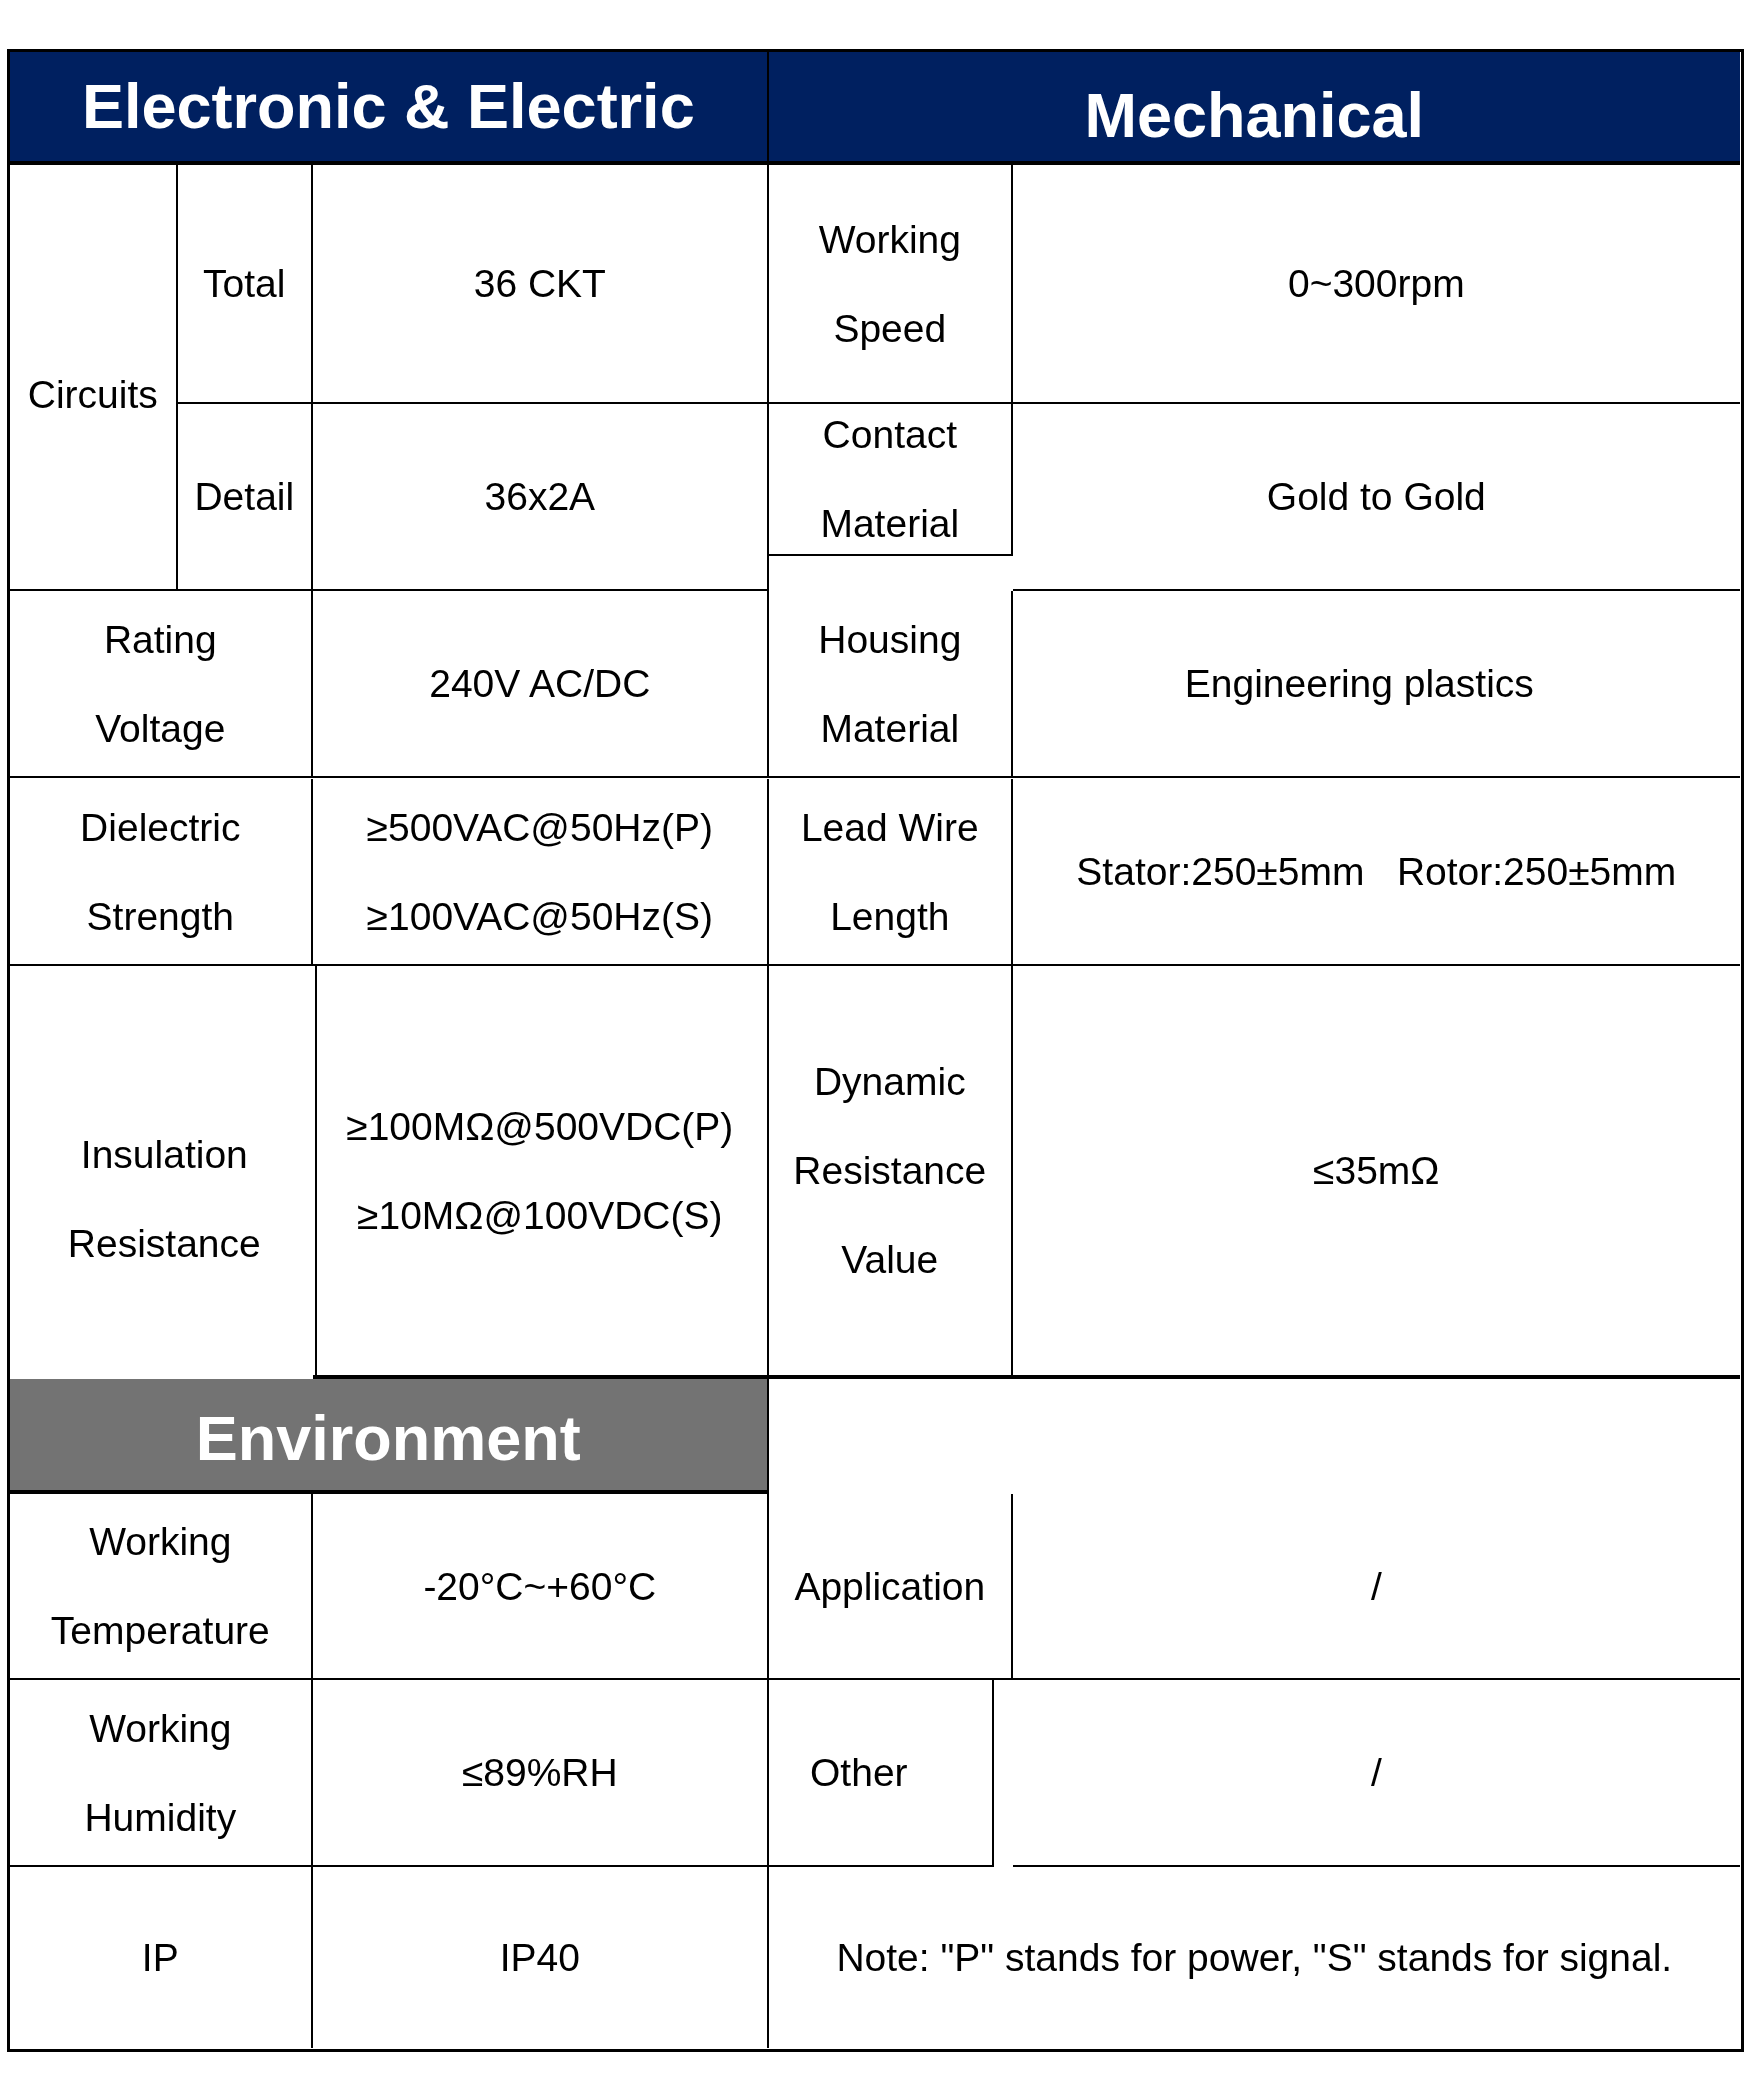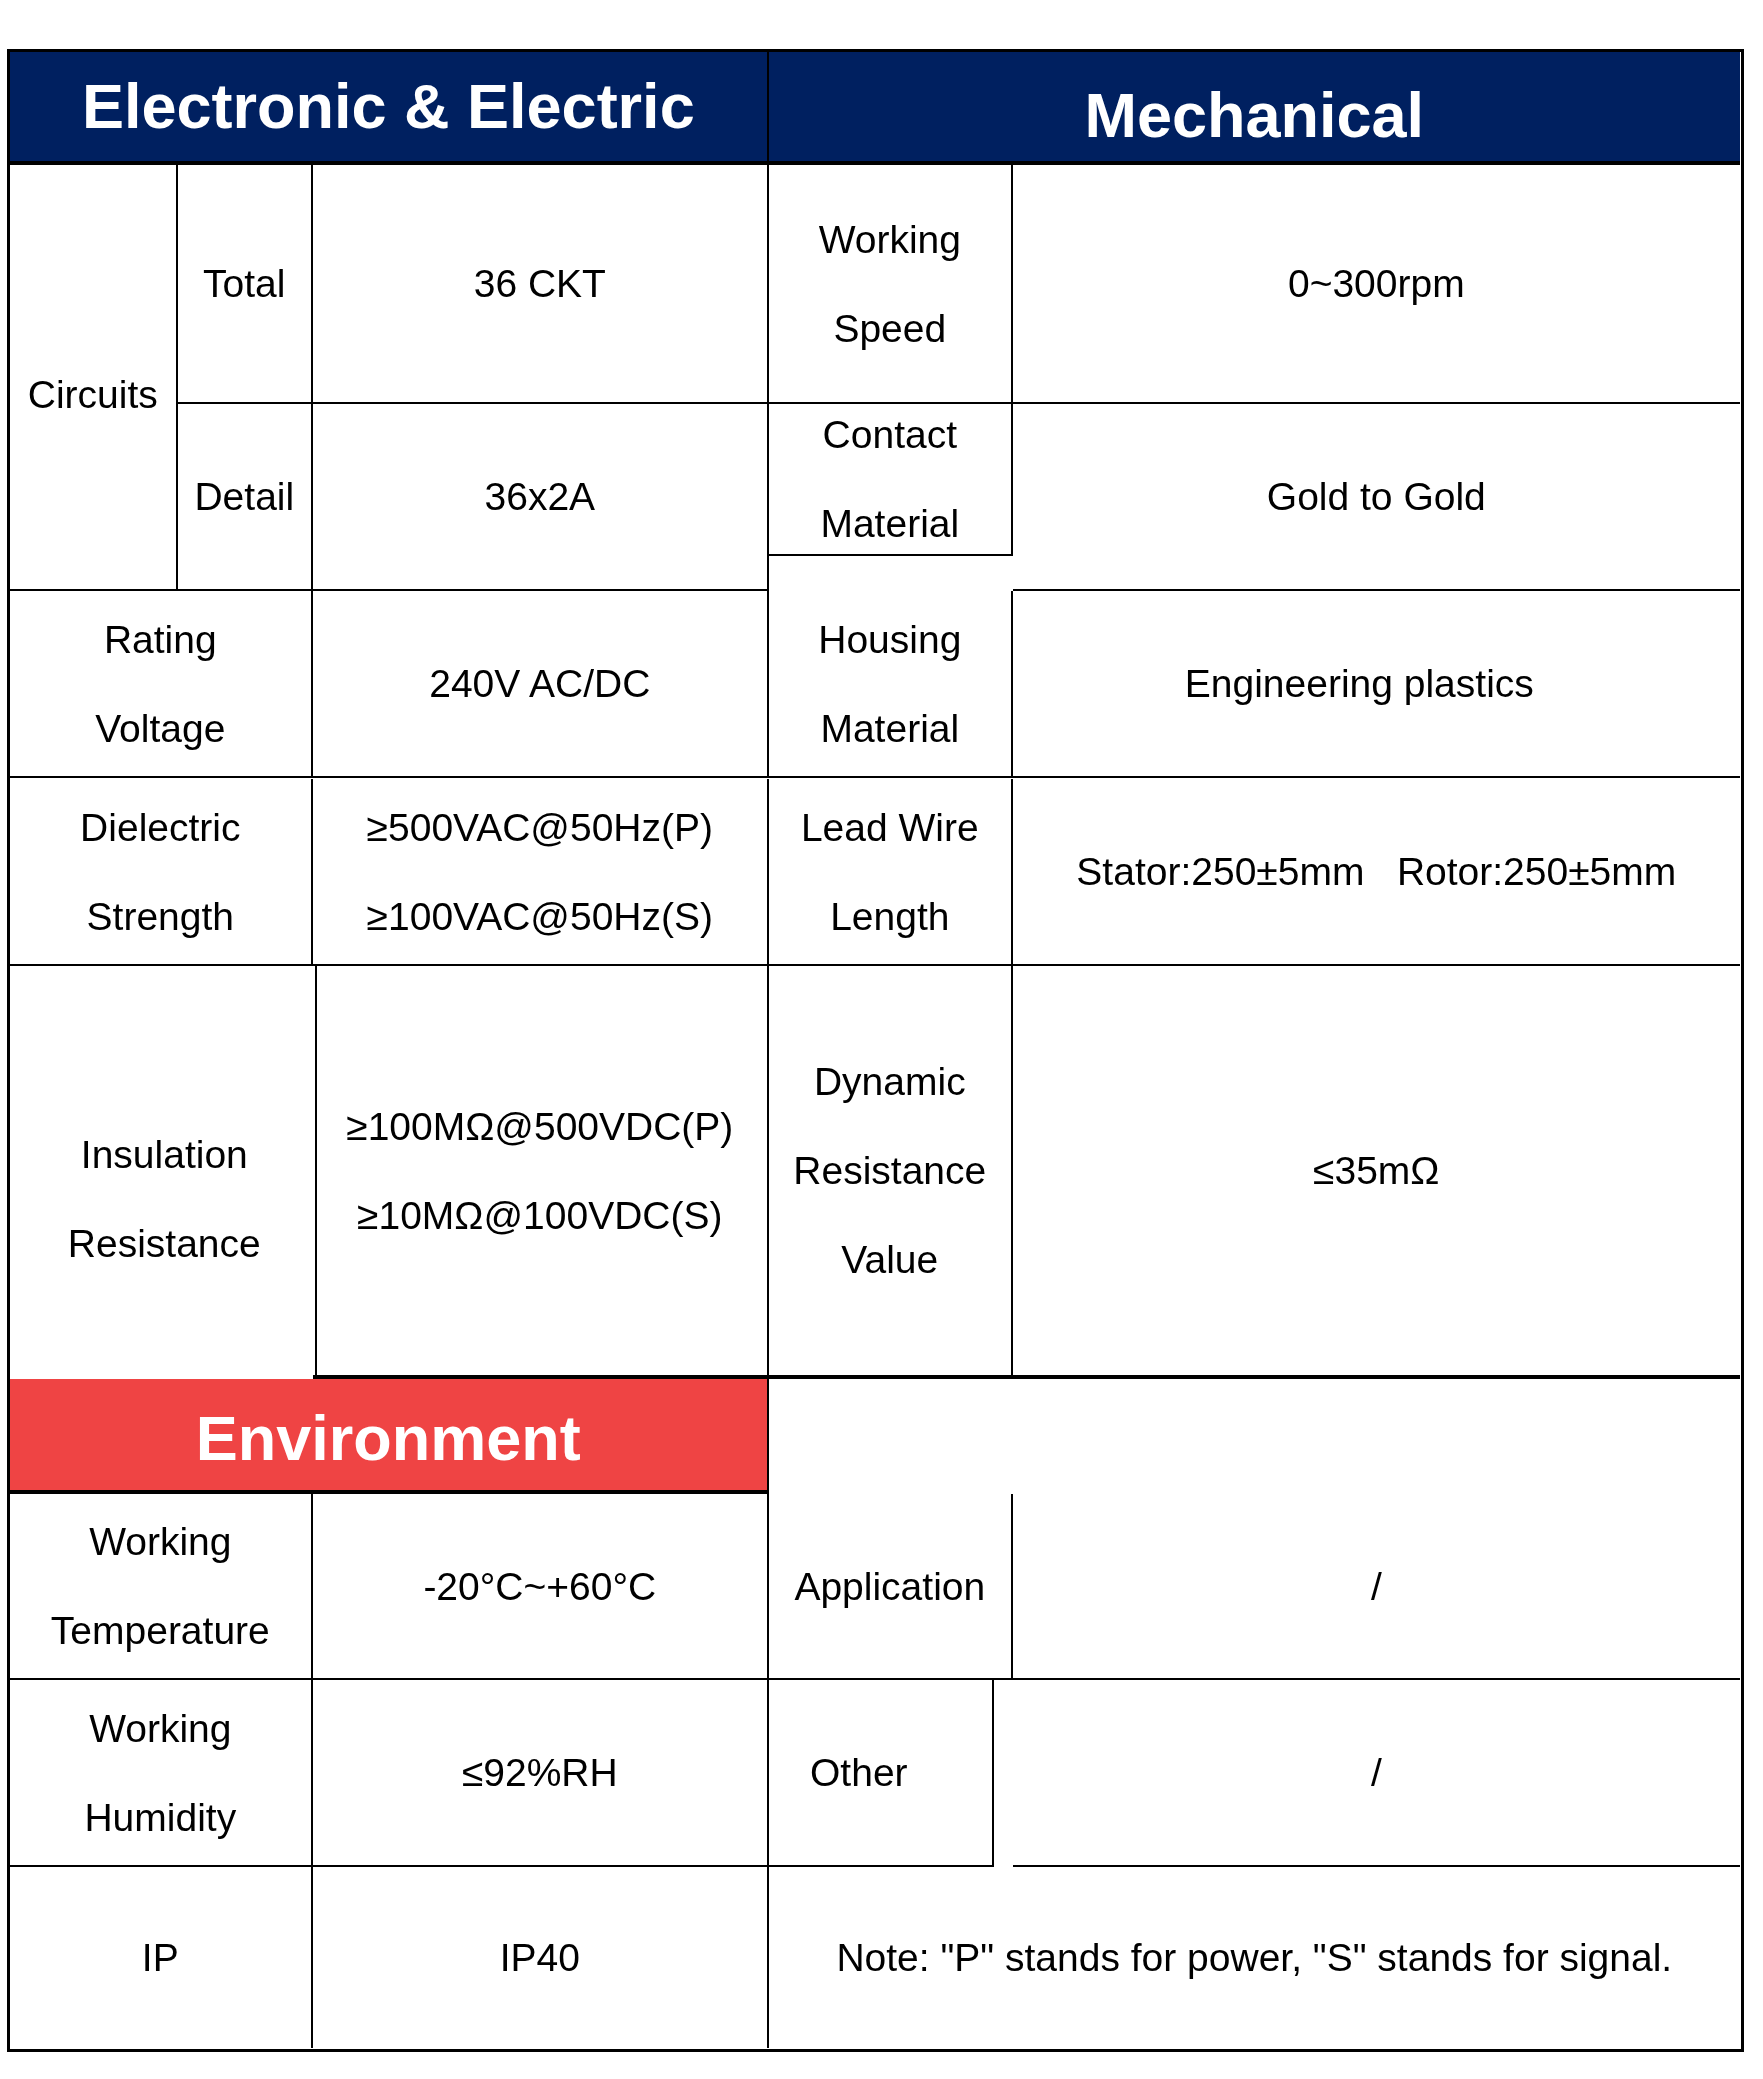--- a/index.html
+++ b/index.html
@@ -7,21 +7,21 @@
          font-family:"Liberation Sans", "DejaVu Sans", sans-serif; color:#000; }
   .tbl { position:absolute; left:6.8px; top:49px; width:1737px; height:2003px;
          border:3.4px solid #000; box-sizing:border-box; }
   .cell { position:absolute; box-sizing:border-box; display:flex; align-items:center;
           justify-content:center; text-align:center; font-size:39px; line-height:89px;
           border-right:2.6px solid #000; border-bottom:2.6px solid #000; white-space:nowrap; }
   .cell.nr { border-right:none; }
   .cell .stack { display:flex; flex-direction:column; align-items:center; }
   .hdr { color:#fff; font-weight:bold; font-size:63px; line-height:1; }
   .navy { background:#002060; }
-  .red { background:#ef4444; }
+  .red { background:#737373; }
   .thickb { border-bottom:4.3px solid #000; }
   .note { white-space:normal; line-height:89px; padding:0 25.6px; }
 </style>
 </head>
 <body>
 
 <div class="tbl">
 
   <div class="cell navy thickb" style="left:0; top:0; width:759px; height:113px;">
     <span class="hdr">Electronic &amp; Electric</span>
@@ -147,21 +147,21 @@
     <span>-20°C~+60°C</span>
   </div>
 
   <div class="cell" style="left:0; top:1628px; width:303px; height:187px;">
     <div class="stack">
       <span>Working</span>
       <span>Humidity</span>
     </div>
   </div>
   <div class="cell" style="left:303px; top:1628px; width:456px; height:187px;">
-    <span>≤92%RH</span>
+    <span>≤89%RH</span>
   </div>
 
   <div class="cell" style="left:0; top:1815px; width:303px; height:181px; border-bottom:none;">
     <span>IP</span>
   </div>
   <div class="cell" style="left:303px; top:1815px; width:456px; height:181px; border-bottom:none;">
     <span>IP40</span>
   </div>
 
   <div class="cell" style="left:759px; top:1442px; width:244px; height:186px;">

